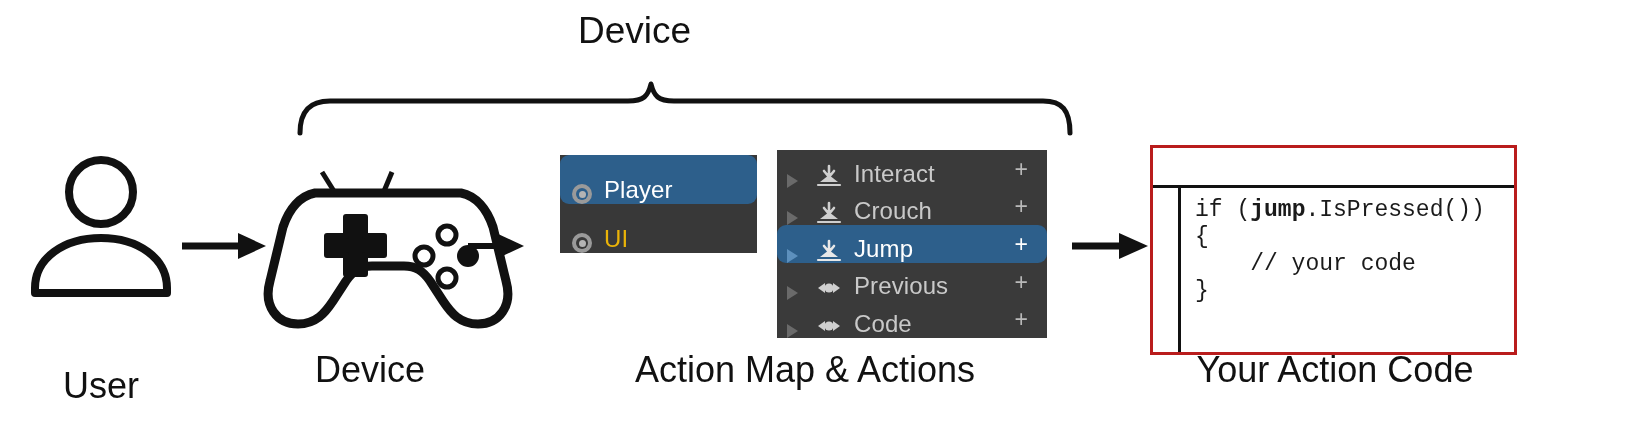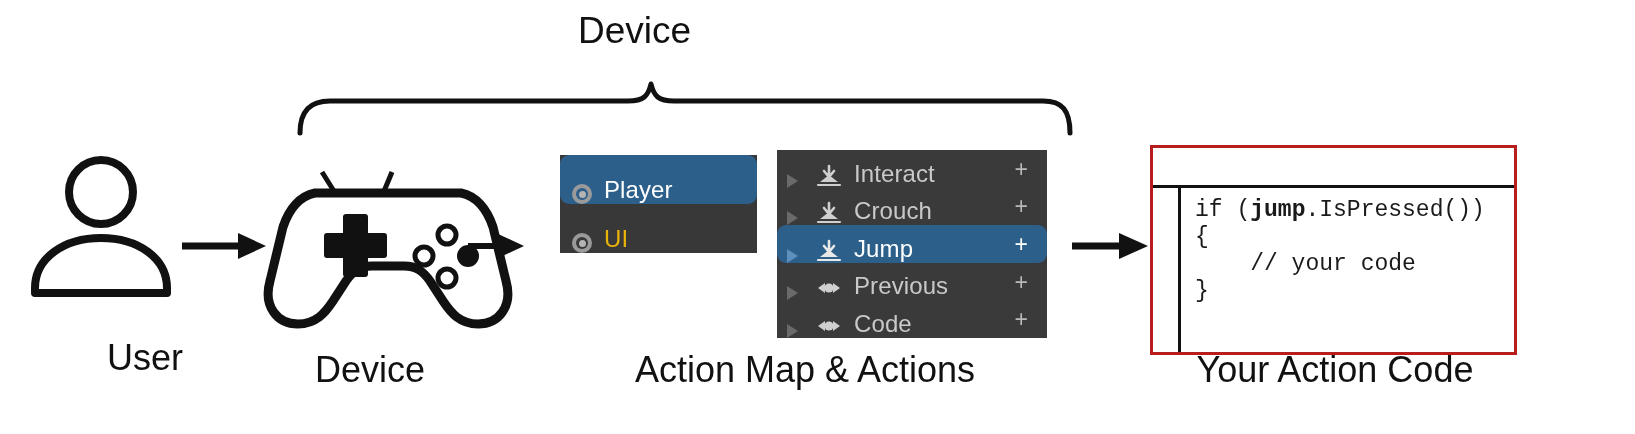--- a/index.html
+++ b/index.html
@@ -213,21 +213,21 @@
   </div>
 
   <div id="code-window">
     <div id="code-titlebar"></div>
     <div id="code-body">
       <div id="code-gutter"></div>
       <div id="code-text"><div>if (<b>jump</b>.IsPressed())</div><div>{</div><div>    // your code</div><div>}</div></div>
     </div>
   </div>
 
-  <div class="caption" style="left:0px;top:340px;width:202px;padding-left:44px;">User</div>
+  <div class="caption" style="left:0px;top:368px;width:202px;">User</div>
 
   <div class="caption" style="left:262px;top:352px;width:216px;">Device</div>
 
   <div class="caption" style="left:560px;top:352px;width:490px;">Action Map &amp; Actions</div>
 
   <div class="caption" style="left:1140px;top:352px;width:390px;">Your Action Code</div>
 
 </div>
 
 </body></html>

